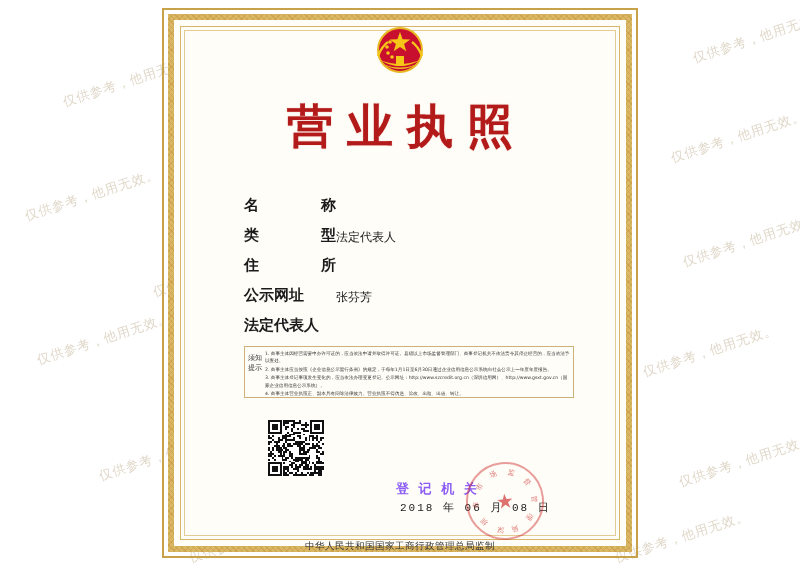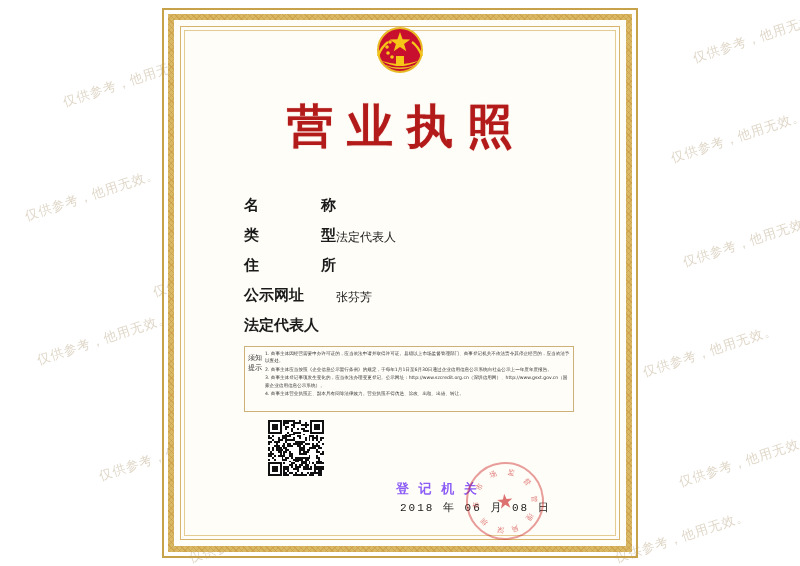--- a/index.html
+++ b/index.html
@@ -149,21 +149,21 @@
     padding-top: 3px;
     font-family: "DejaVu Sans", sans-serif;
   }
 
   
   .notice {
     position: absolute;
     left: 244px;
     top: 346px;
     width: 330px;
-    height: 66px;
+    height: 52px;
     border: 1px solid #cdb178;
     box-sizing: border-box;
     display: flex;
     padding: 3px;
   }
   .notice-label {
     width: 14px;
     flex: 0 0 14px;
     font-size: 7px;
     line-height: 10px;
@@ -800,14 +800,15 @@
         <span style="transform: translate(-23.8133px, -16.5507px) rotate(-55.2deg) translate(-50%, -50%);">市</span>
         <span style="transform: translate(-9.15382px, -27.5174px) rotate(-18.4deg) translate(-50%, -50%);">场</span>
         <span style="transform: translate(9.15382px, -27.5174px) rotate(18.4deg) translate(-50%, -50%);">监</span>
         <span style="transform: translate(23.8133px, -16.5507px) rotate(55.2deg) translate(-50%, -50%);">督</span>
         <span style="transform: translate(28.9823px, 1.01209px) rotate(92deg) translate(-50%, -50%);">管</span>
         <span style="transform: translate(22.6008px, 18.1715px) rotate(128.8deg) translate(-50%, -50%);">理</span>
         <span style="transform: translate(7.21201px, 28.0889px) rotate(165.6deg) translate(-50%, -50%);">局</span>
       </div>
   </div>
 
+  <div class="footer">中华人民共和国国家工商行政管理总局监制</div>
 
 </div>
 
 </body></html>

